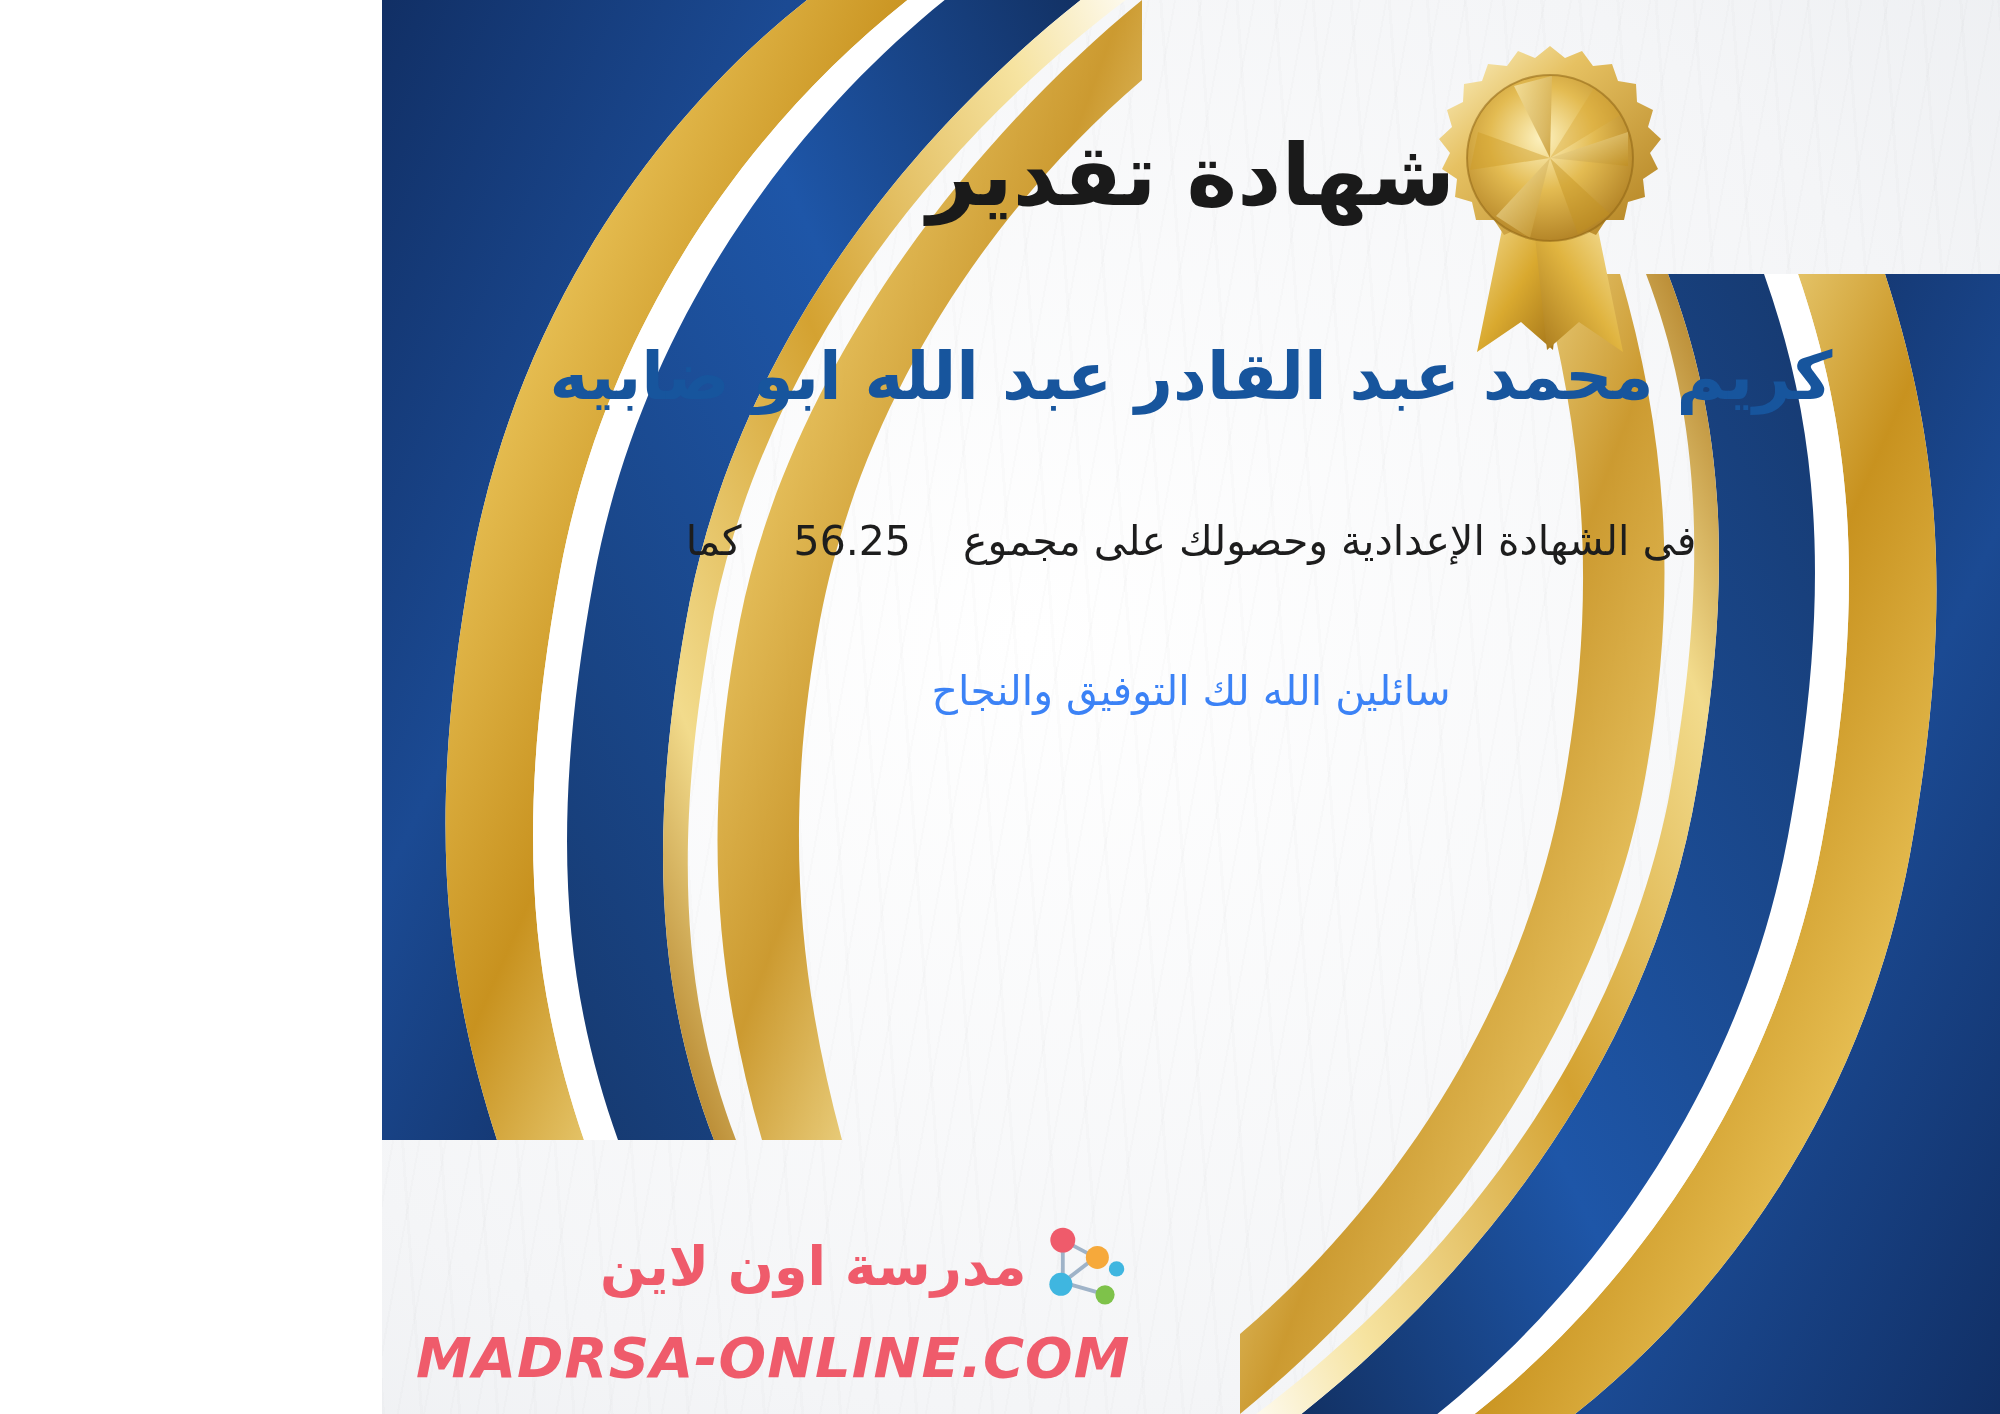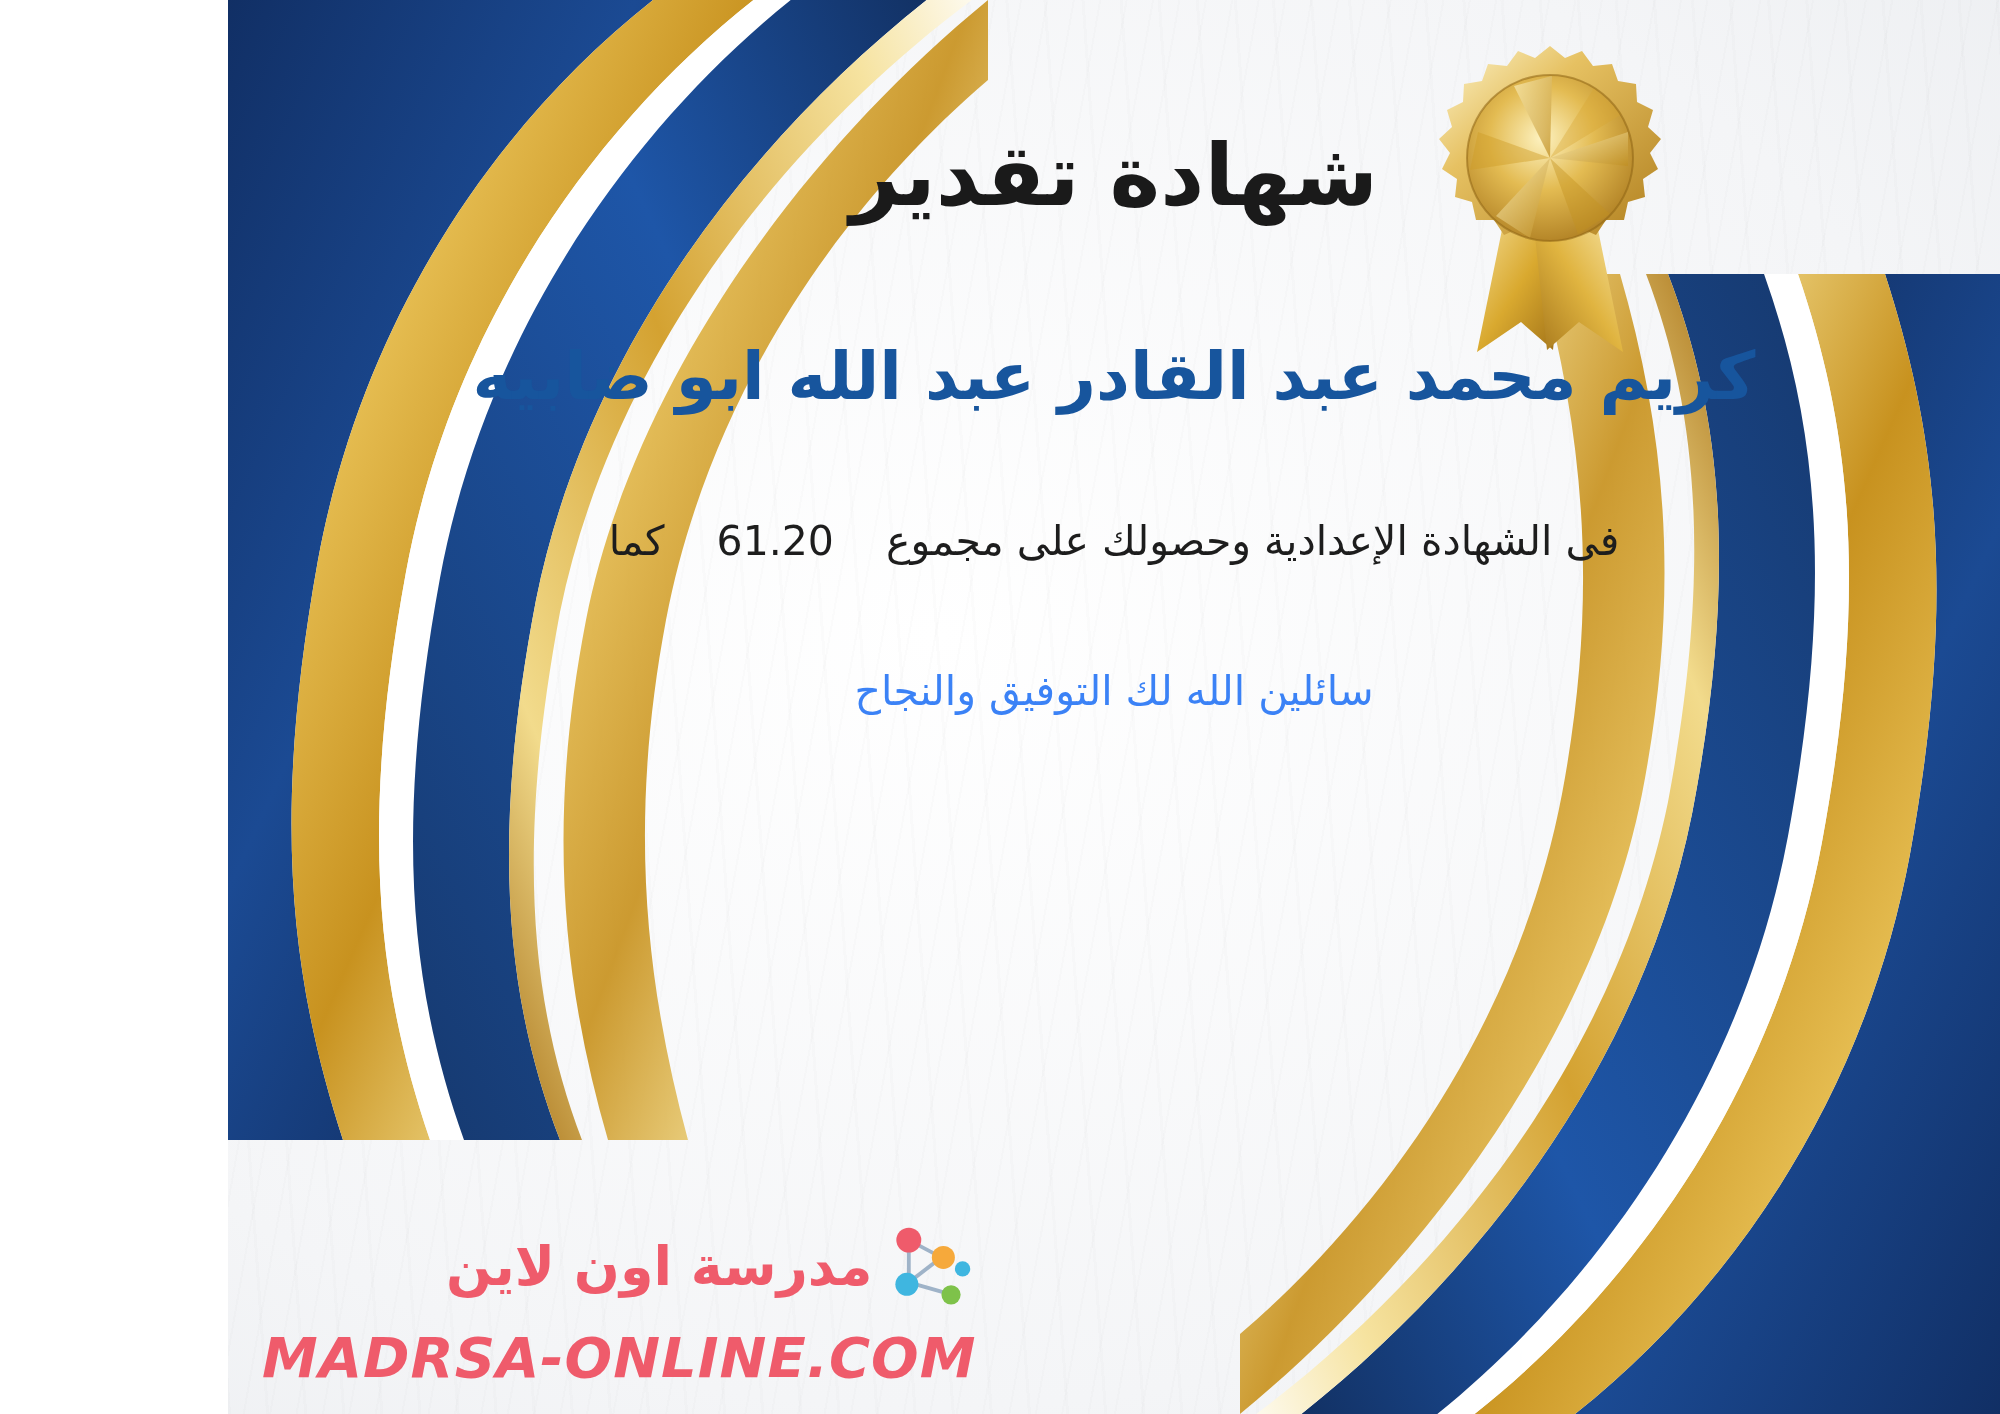--- a/index.html
+++ b/index.html
@@ -9,21 +9,21 @@
   }
   body {
     width: 2000px;
     height: 1414px;
     overflow: hidden;
     font-family: "DejaVu Sans", "Liberation Sans", sans-serif;
   }
 
   .certificate {
     position: relative;
-    width: 1772px;
+    width: 1618px;
     height: 1414px;
     background: #ffffff;
     overflow: hidden;
   }
 
   
   .paper-texture {
     position: absolute;
     inset: 0;
     background:
@@ -268,21 +268,21 @@
     </g>
   </svg>
 
   <div class="content">
 
     <div class="title">شهادة تقدير</div>
 
     <div class="recipient">كريم محمد عبد القادر عبد الله ابو ضابيه</div>
 
     <div class="body-text">
-      <span class="body-line">فى الشهادة الإعدادية وحصولك على مجموع    61.20    كما</span>
+      <span class="body-line">فى الشهادة الإعدادية وحصولك على مجموع    56.25    كما</span>
     </div>
 
     <div class="closing">سائلين الله لك التوفيق  والنجاح</div>
   </div>
 
   <div class="brand">
     <div class="brand-row">
       <div class="brand-ar">مدرسة اون لاين</div>
       <svg class="brand-mark" viewBox="0 0 100 100" xmlns="http://www.w3.org/2000/svg">
         <line x1="30" y1="22" x2="64" y2="40" stroke="#9fb3c8" stroke-width="4"></line>

